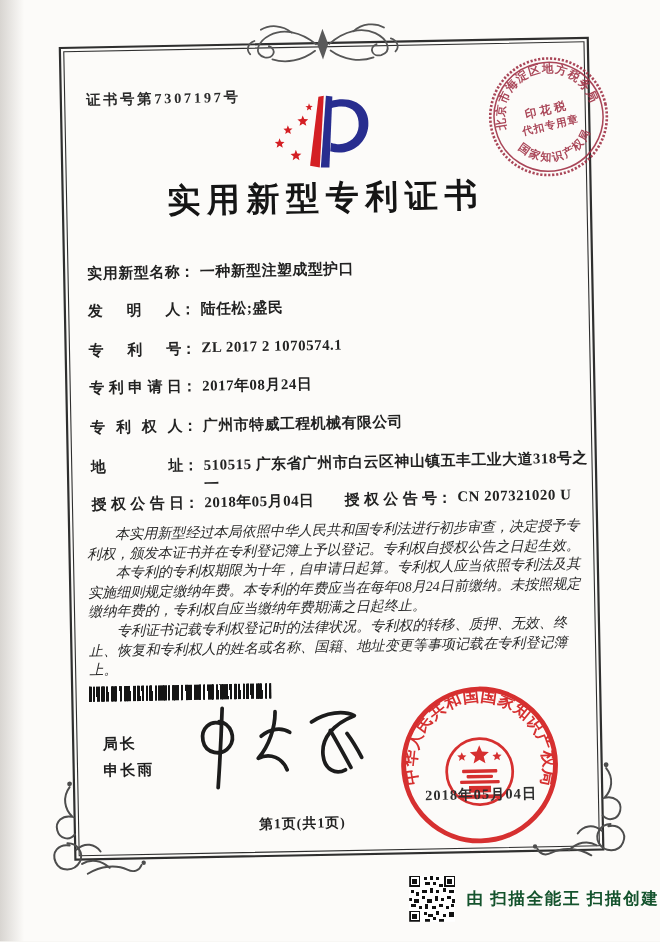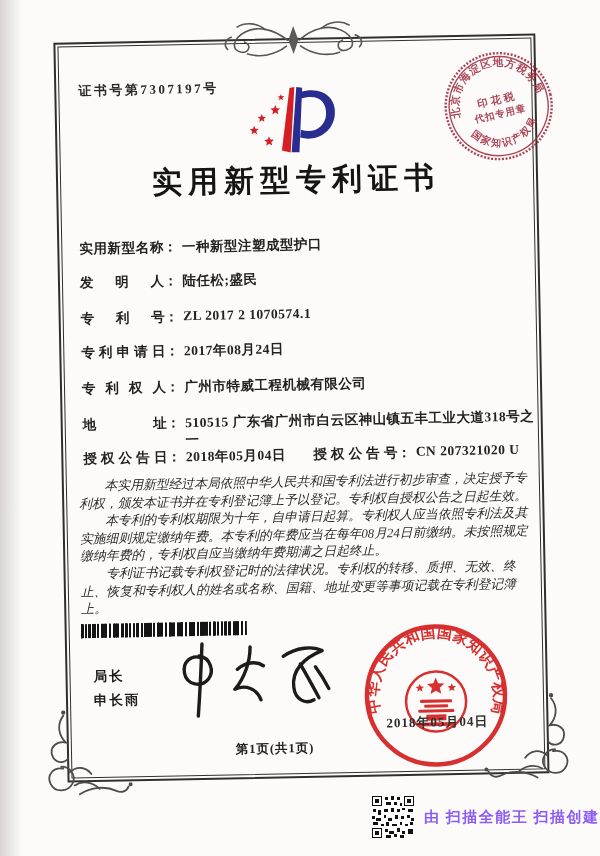--- a/index.html
+++ b/index.html
@@ -44,21 +44,21 @@
   .seal{position:absolute;left:356px;top:624px;width:148px;height:148px;opacity:0.93;}
   .seal-date{position:absolute;left:350px;top:716px;width:162px;text-align:center;
     font-size:13px;font-weight:700;letter-spacing:1px;color:#2e2e2e;z-index:4;}
   .page-footer{position:absolute;left:168px;top:740px;width:200px;text-align:center;
     font-size:12.5px;font-weight:600;letter-spacing:1px;color:#222;}
   .tax-stamp{position:absolute;left:446px;top:52px;width:116px;height:116px;
     transform:rotate(-12deg);opacity:0.9;z-index:6;}
   .qr-block{position:absolute;left:372px;top:796px;z-index:7;}
   .qr{width:42px;height:42px;display:block;}
   .scan-note{position:absolute;left:424px;top:808px;font-size:15px;font-weight:700;
-    letter-spacing:1.5px;color:#8b5cf6;white-space:nowrap;z-index:7;
+    letter-spacing:1.5px;color:#14532d;white-space:nowrap;z-index:7;
     font-family:"Liberation Serif","DejaVu Serif",serif;}
 </style>
 </head>
 <body>
 
 <div class="paper"></div>
 
 <div class="sheet">
 
   <div class="frame"></div>

